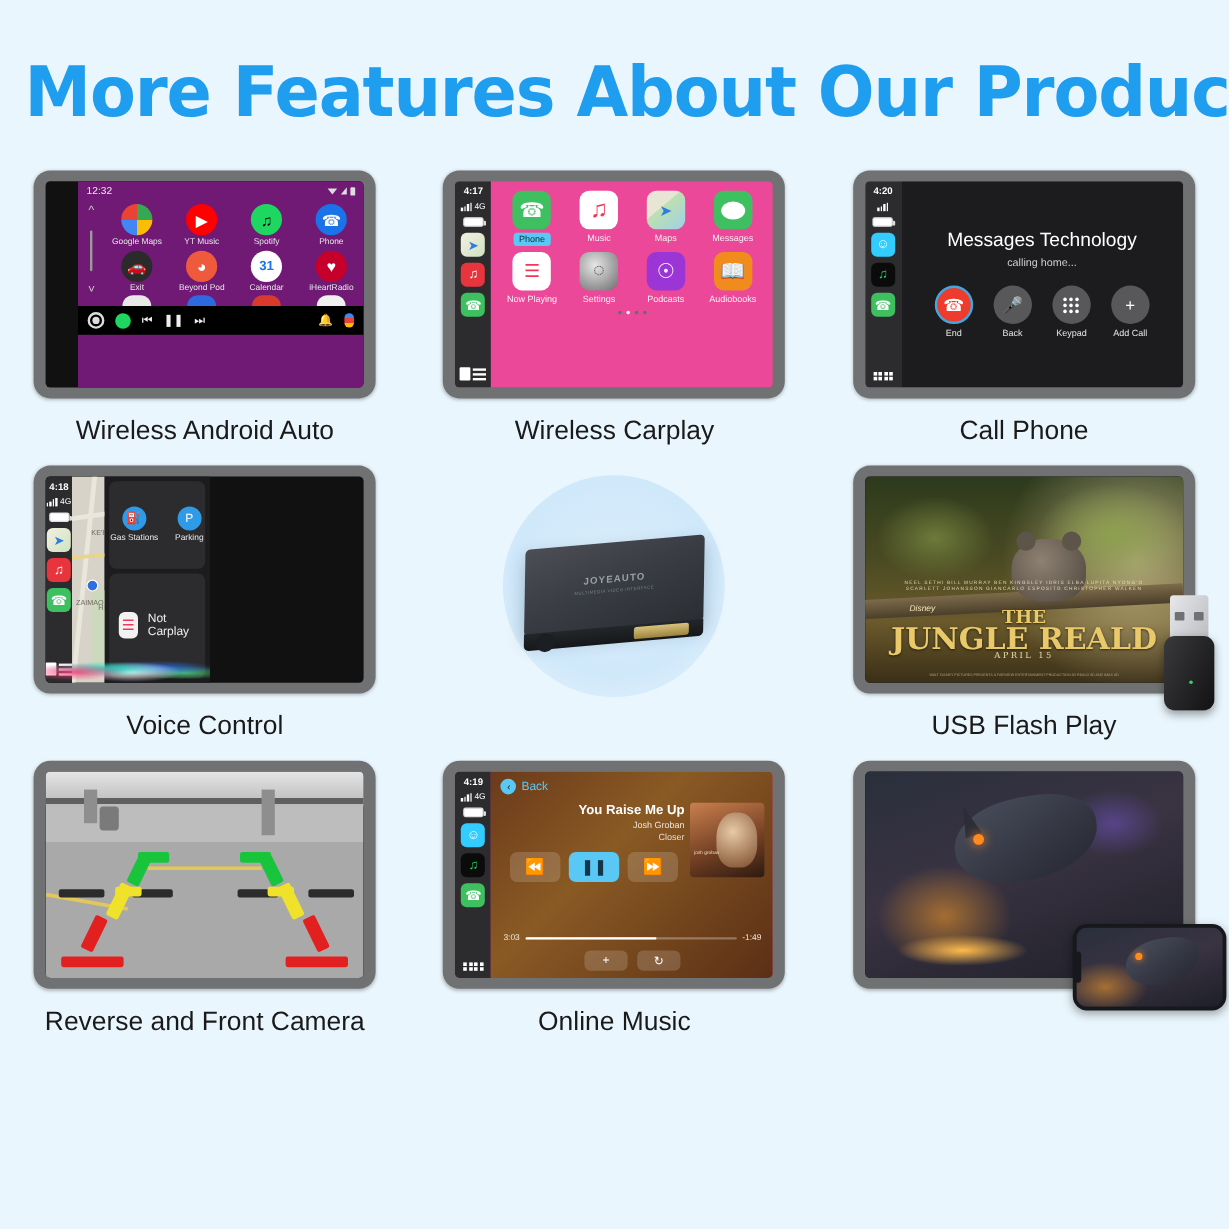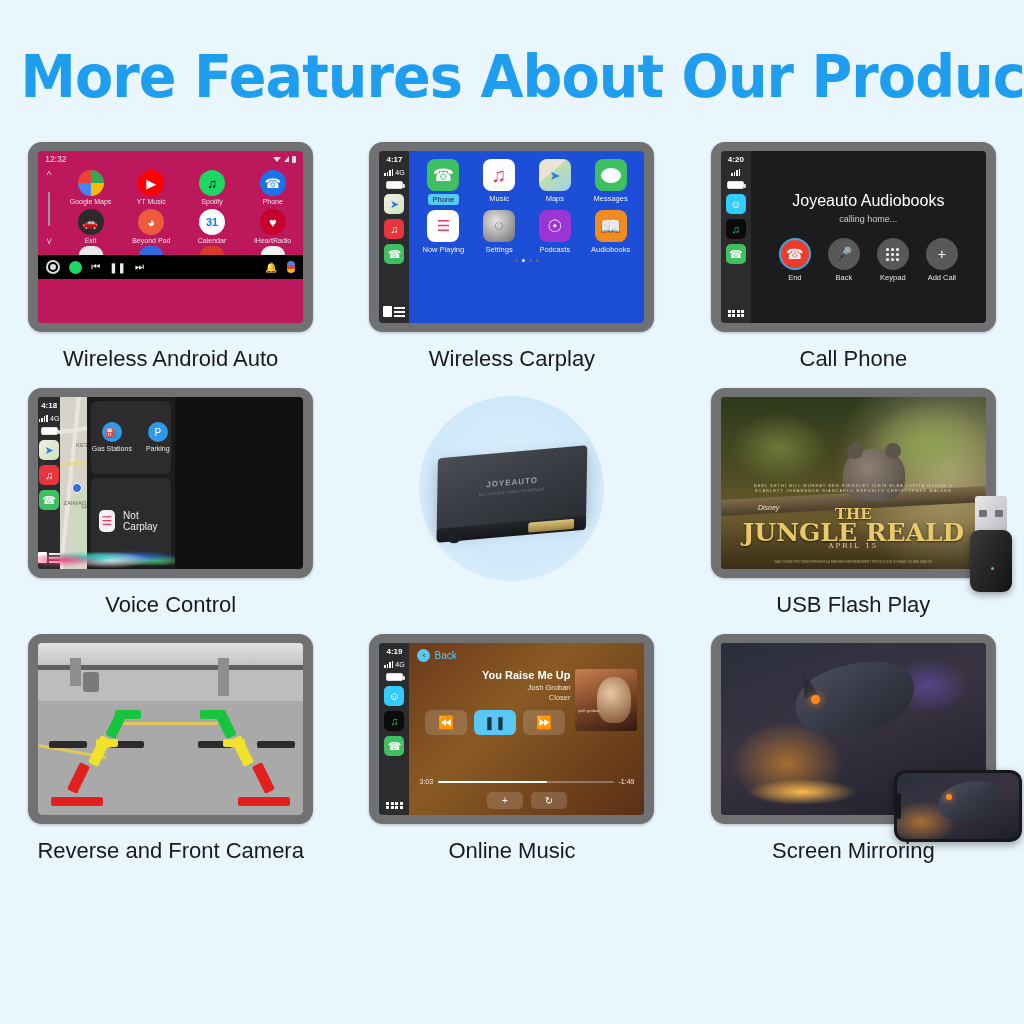--- a/index.html
+++ b/index.html
@@ -51,21 +51,21 @@
   .screen {
     width:100%; height:100%;
     border-radius:4px;
     overflow:hidden;
     position:relative;
     background:#111;
     display:flex;
   }
 
   
-  .aa { background:#be185d; flex-direction:column; width:100%; }
+  .aa { background:#701a75; flex-direction:column; width:100%;margin-left:27px; }
   .aa-status {
     height:16px; display:flex; align-items:center;
     justify-content:space-between; padding:0 7px;
     color:#e8e8e8; font-size:8.5px;
   }
   .aa-status .icons { display:flex; gap:3px; align-items:center; }
   .tri { width:0;height:0;border-left:4px solid transparent;border-right:4px solid transparent;border-top:5px solid #ddd; }
   .sig { width:0;height:0;border-left:5px solid transparent;border-bottom:6px solid #ddd; }
   .bat { width:4px;height:7px;background:#ddd;border-radius:1px; }
   .aa-body { flex:1; display:flex; }
@@ -84,21 +84,21 @@
   }
   .circ-o { width:14px;height:14px;border-radius:50%;border:2px solid #ddd;display:flex;align-items:center;justify-content:center; }
   .circ-i { width:6px;height:6px;border-radius:50%;background:#ddd; }
   .mini-sp { width:13px;height:13px;border-radius:50%;background:#1ed760; }
   .tbtn { color:#eee; font-size:10px; }
   .pill { flex:1; }
   .bell { color:#eee; font-size:10px; }
   .mic-g { width:8px;height:12px;border-radius:4px;background:linear-gradient(180deg,#4285f4 0 35%,#ea4335 35% 70%,#fbbc05 70% 100%); }
 
   
-  .cp { width:100%; display:flex; background:#1d4ed8; }
+  .cp { width:100%; display:flex; background:#ec4899; }
   .cp-rail {
     width:30px; background:#2c2c2e; display:flex; flex-direction:column;
     align-items:center; padding:4px 0 6px; gap:5px;
   }
   .cp-time { color:#fff; font-size:8px; font-weight:bold; }
   .cp-sig { color:#fff; font-size:7px; display:flex; align-items:center; gap:2px; }
   .bars { display:flex; align-items:flex-end; gap:1px; height:7px; }
   .bars i { width:1.5px; background:#fff; display:block; }
   .bars i:nth-child(1){height:3px}.bars i:nth-child(2){height:4.5px}
   .bars i:nth-child(3){height:6px}.bars i:nth-child(4){height:7px}
@@ -477,21 +477,21 @@
                 <span></span>
                 <span></span>
               <span></span>
                 <span></span>
                 <span></span>
                 <span></span>
             </span>
           </div>
           <div class="cp-main">
             <div class="call-wrap">
-              <div class="call-title">Joyeauto Audiobooks</div>
+              <div class="call-title">Messages Technology</div>
               <div class="call-sub">calling home...</div>
               <div class="call-btns">
                 <div class="cb">
                   <span class="cb-c end">☎</span>
                   <span class="cb-l">End</span>
                 </div>
                 <div class="cb">
                   <span class="cb-c">🎤</span>
                   <span class="cb-l">Back</span>
                 </div>
@@ -746,16 +746,15 @@
         </div>
       </div>
       <div class="phone">
         <div class="pscr">
           <span class="pdragon"></span>
           <span class="peye"></span>
         </div>
         <span class="notch"></span>
       </div>
     </div>
-    <div class="caption">Screen Mirroring</div>
   </div>
 
 </div>
 
 </body></html>

